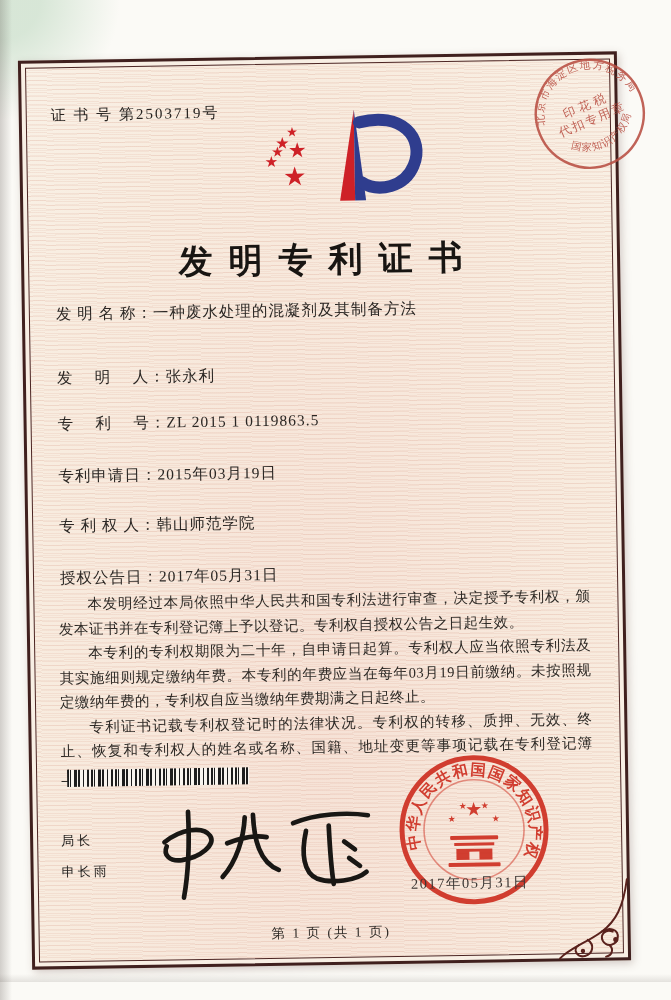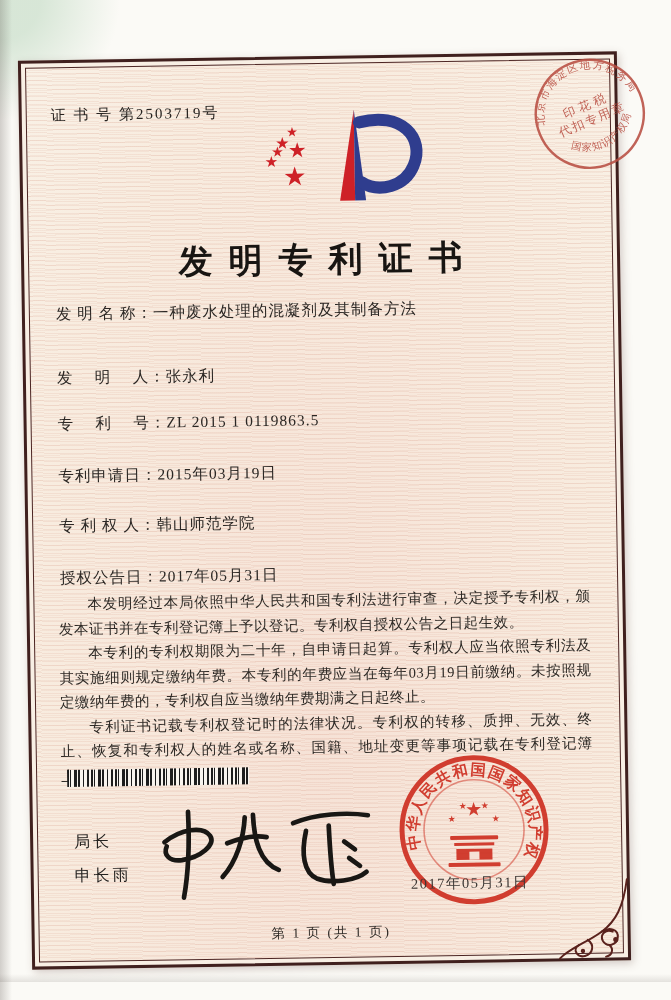--- a/index.html
+++ b/index.html
@@ -35,21 +35,21 @@
   .row{position:absolute;left:26px;font-size:15.5px;color:#2b2724;letter-spacing:1px;white-space:nowrap;}
   .row .lab{color:#2b2724;}
   .paras{position:absolute;left:24px;top:524px;width:532px;font-size:14.5px;
     line-height:24.5px;color:#2e2a26;letter-spacing:.5px;text-align:justify;}
   .paras p{margin:0;text-indent:2em;}
   .barcode{position:absolute;left:30px;top:702px;width:182px;height:17px;
     background:repeating-linear-gradient(90deg,
       #1d1d1d 0 2px,#f8f4ee 2px 3px,#1d1d1d 3px 4px,#f8f4ee 4px 7px,
       #1d1d1d 7px 10px,#f8f4ee 10px 11px,#1d1d1d 11px 13px,#f8f4ee 13px 16px,
       #1d1d1d 16px 17px,#f8f4ee 17px 20px,#1d1d1d 20px 22px,#f8f4ee 22px 24px);}
-  .signer{position:absolute;left:36px;top:764px;font-size:16px;color:#242220;letter-spacing:3px;}
+  .signer{position:absolute;left:23px;top:764px;font-size:13px;color:#242220;letter-spacing:3px;}
   .signer div{margin-bottom:13px;}
   .signature{position:absolute;left:112px;top:736px;transform:rotate(-2deg);z-index:3;}
   .seal{position:absolute;left:358px;top:690px;z-index:2;opacity:.95;}
   .seal-date{position:absolute;left:372px;top:812px;z-index:4;font-size:14.5px;
     letter-spacing:1.5px;color:#3c3734;}
   .footer{position:absolute;left:0;top:860px;width:100%;text-align:center;
     font-size:13.5px;color:#2e2a26;letter-spacing:2px;}
   .tax-stamp{position:absolute;left:505px;top:-4px;transform:rotate(-22deg);opacity:.88;z-index:5;}
   .corner-orn{position:absolute;right:-7px;bottom:-9px;z-index:1;}
 </style>

